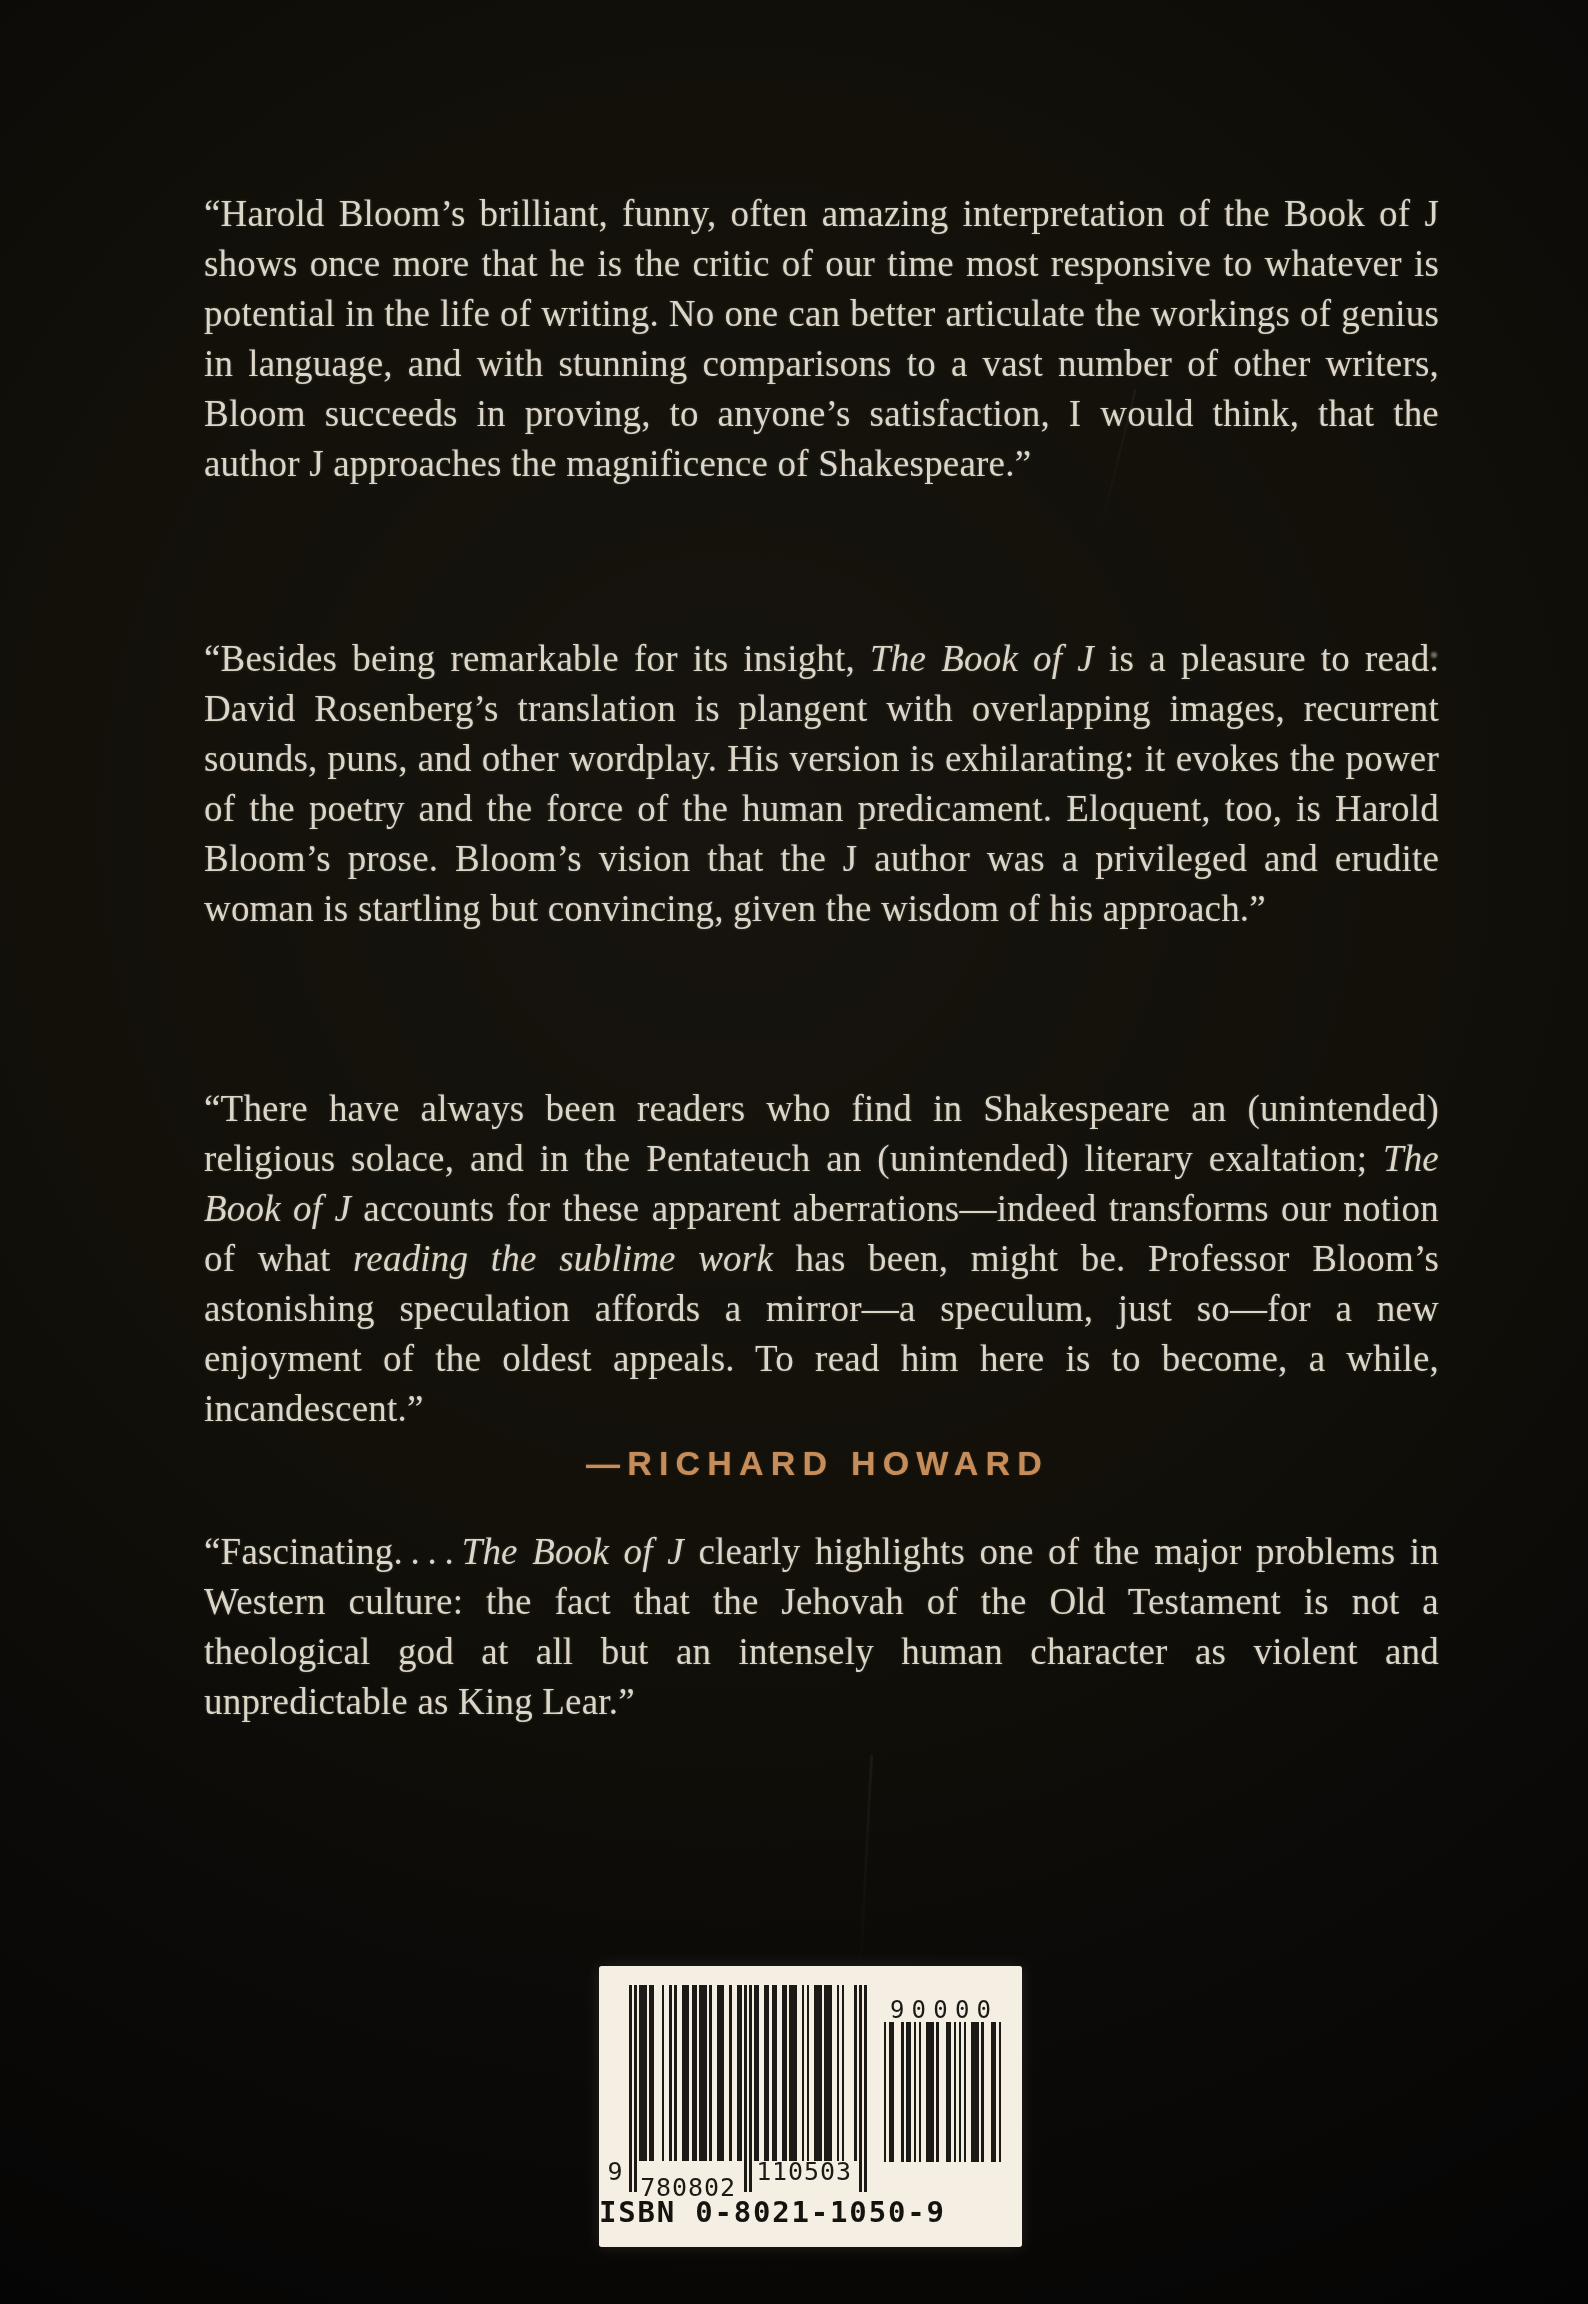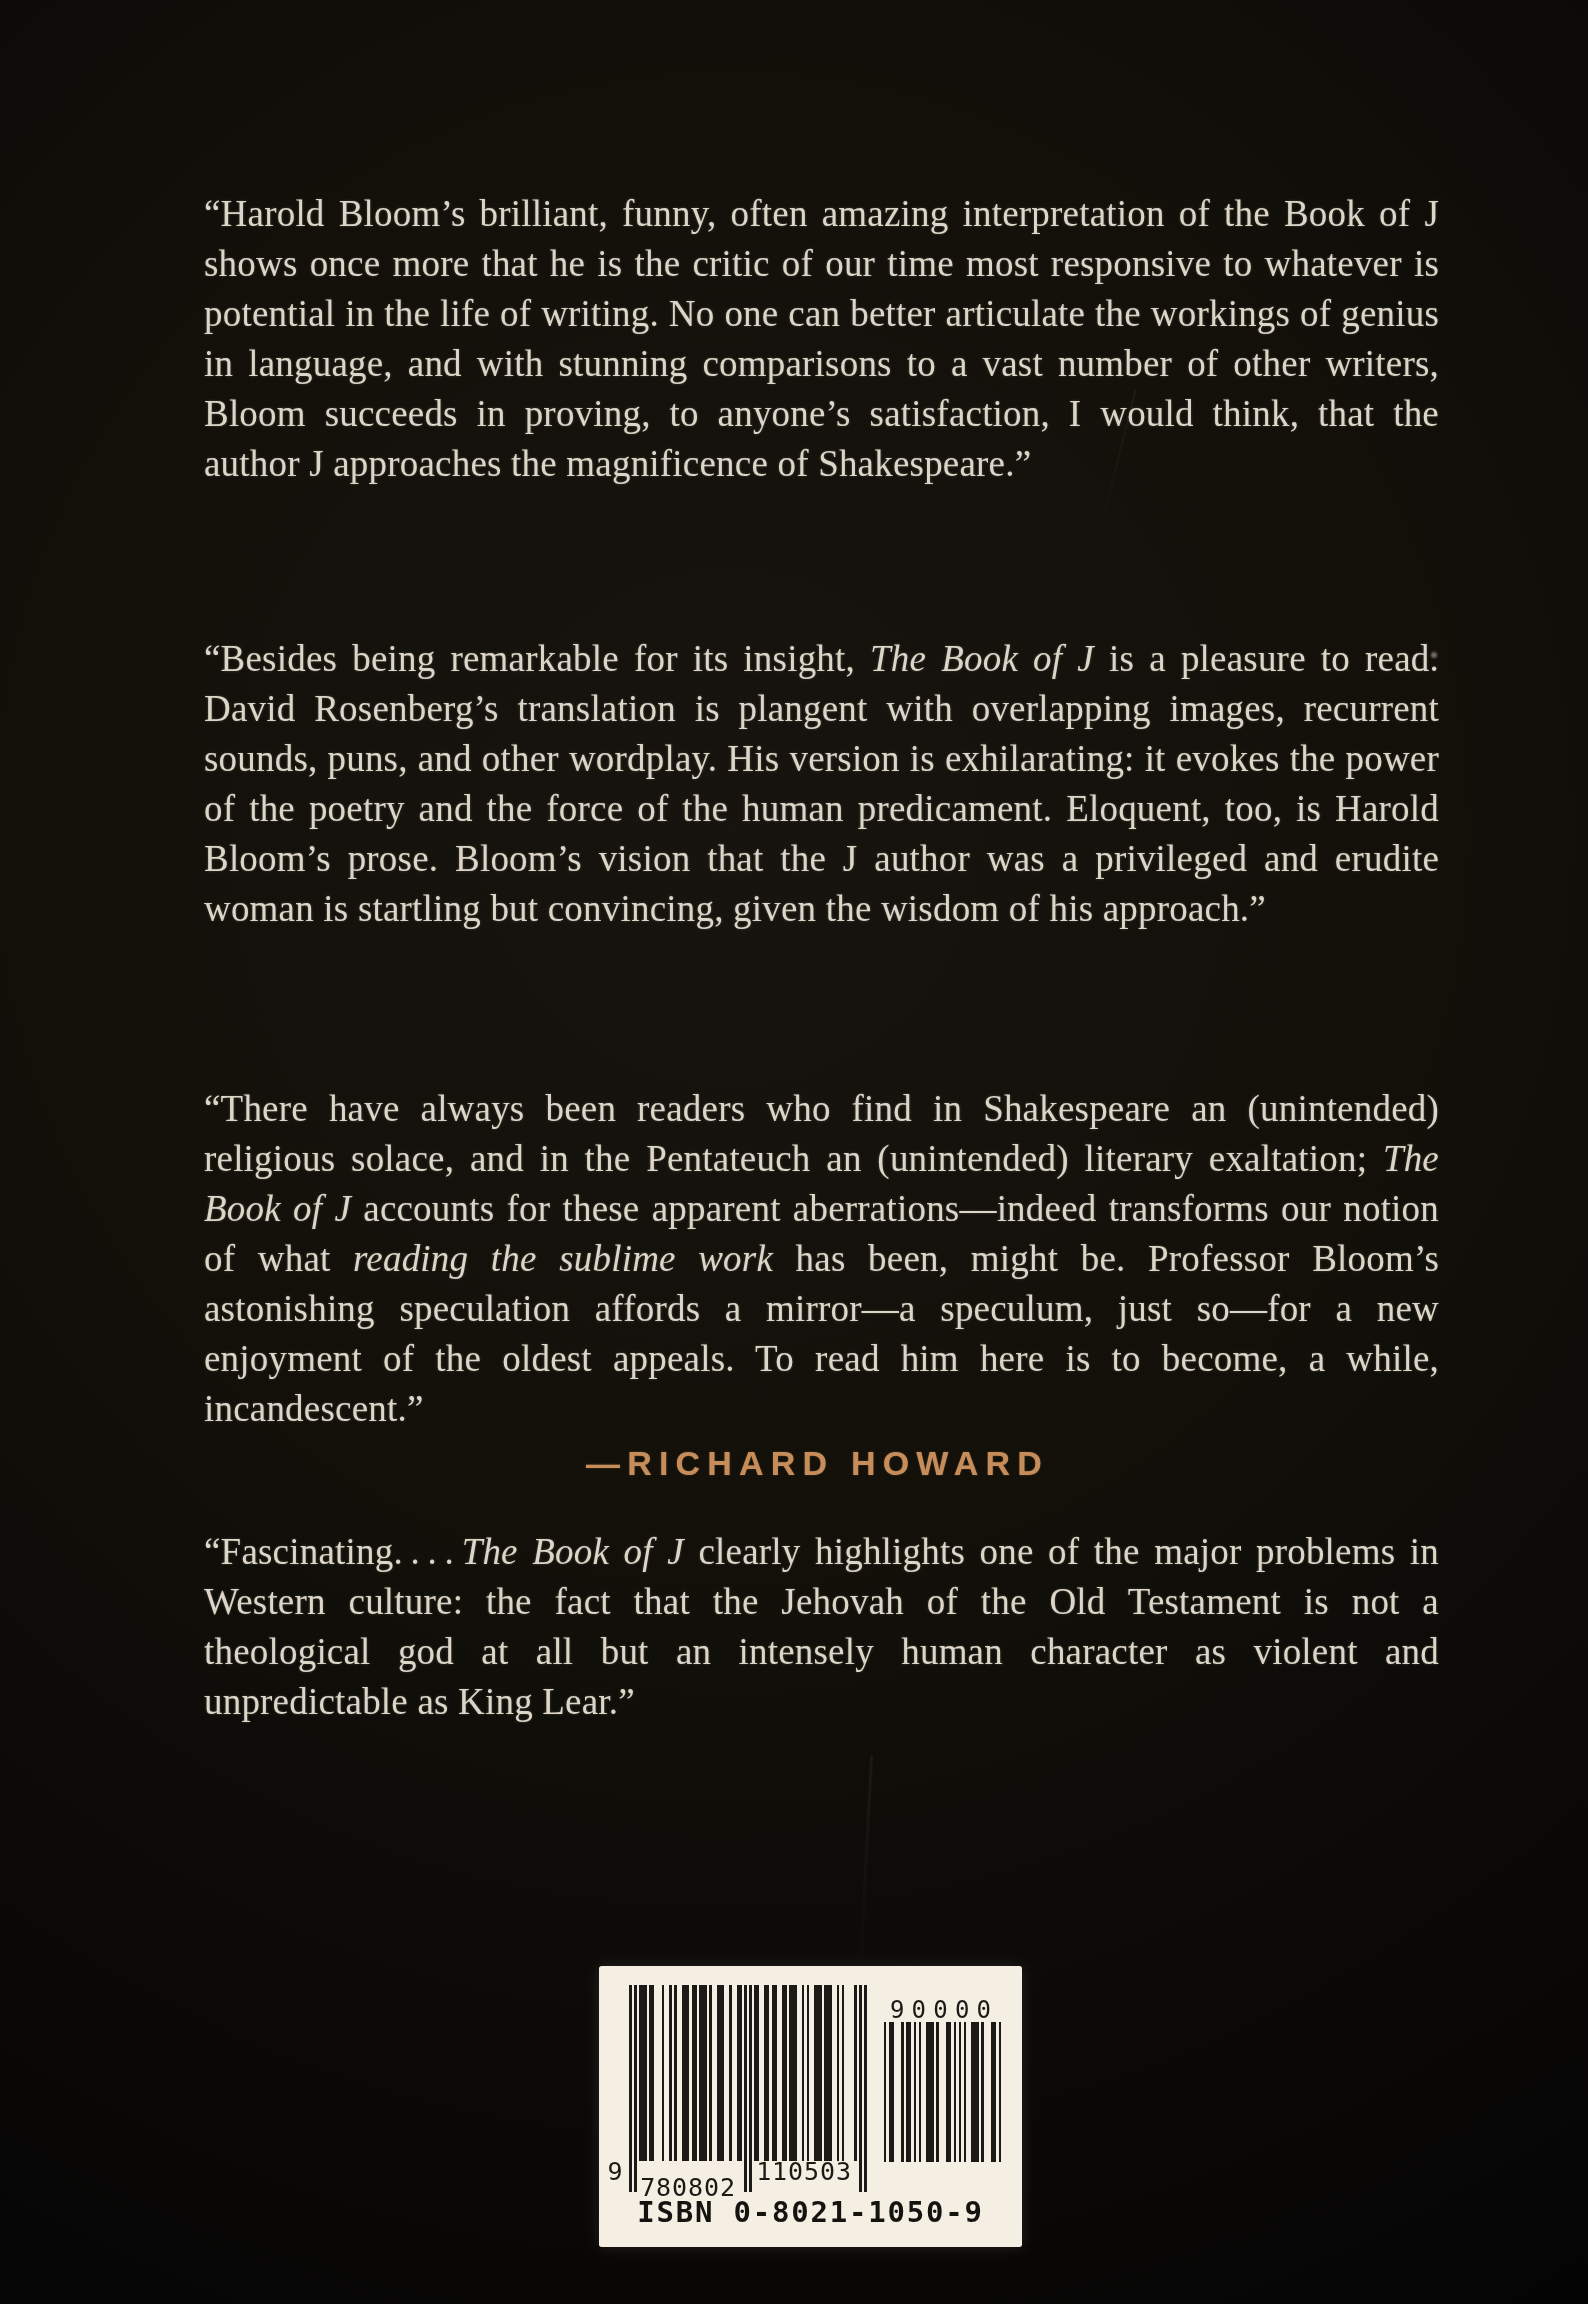--- a/index.html
+++ b/index.html
@@ -59,21 +59,21 @@
   }
   .d9 { left:3.6px; top:191px; width:25px; }
   .d-left  { left:37px;  top:191px; width:104px; letter-spacing:0.9px;margin-top:16px; }
   .d-right { left:153px; top:191px; width:104px; letter-spacing:0.9px; }
   .addon-label {
     position:absolute; left:282px; top:30px; width:119px; text-align:center;
     font-family:"DejaVu Sans Mono", monospace; color:var(--ink);
     font-size:24px; letter-spacing:7.2px; text-indent:7.2px;
   }
   .isbn {
-    position:absolute; left:0; right:0; top:229px; text-align:center;
+    position:absolute; left:0; right:0; top:229px; text-align:left;
     font-family:"DejaVu Sans Mono", monospace; font-weight:bold;
     color:#14130f; font-size:29px; letter-spacing:1.8px;
   }
 </style>
 </head>
 <body>
 
 <div class="page">
   <div class="cover"></div>
 

